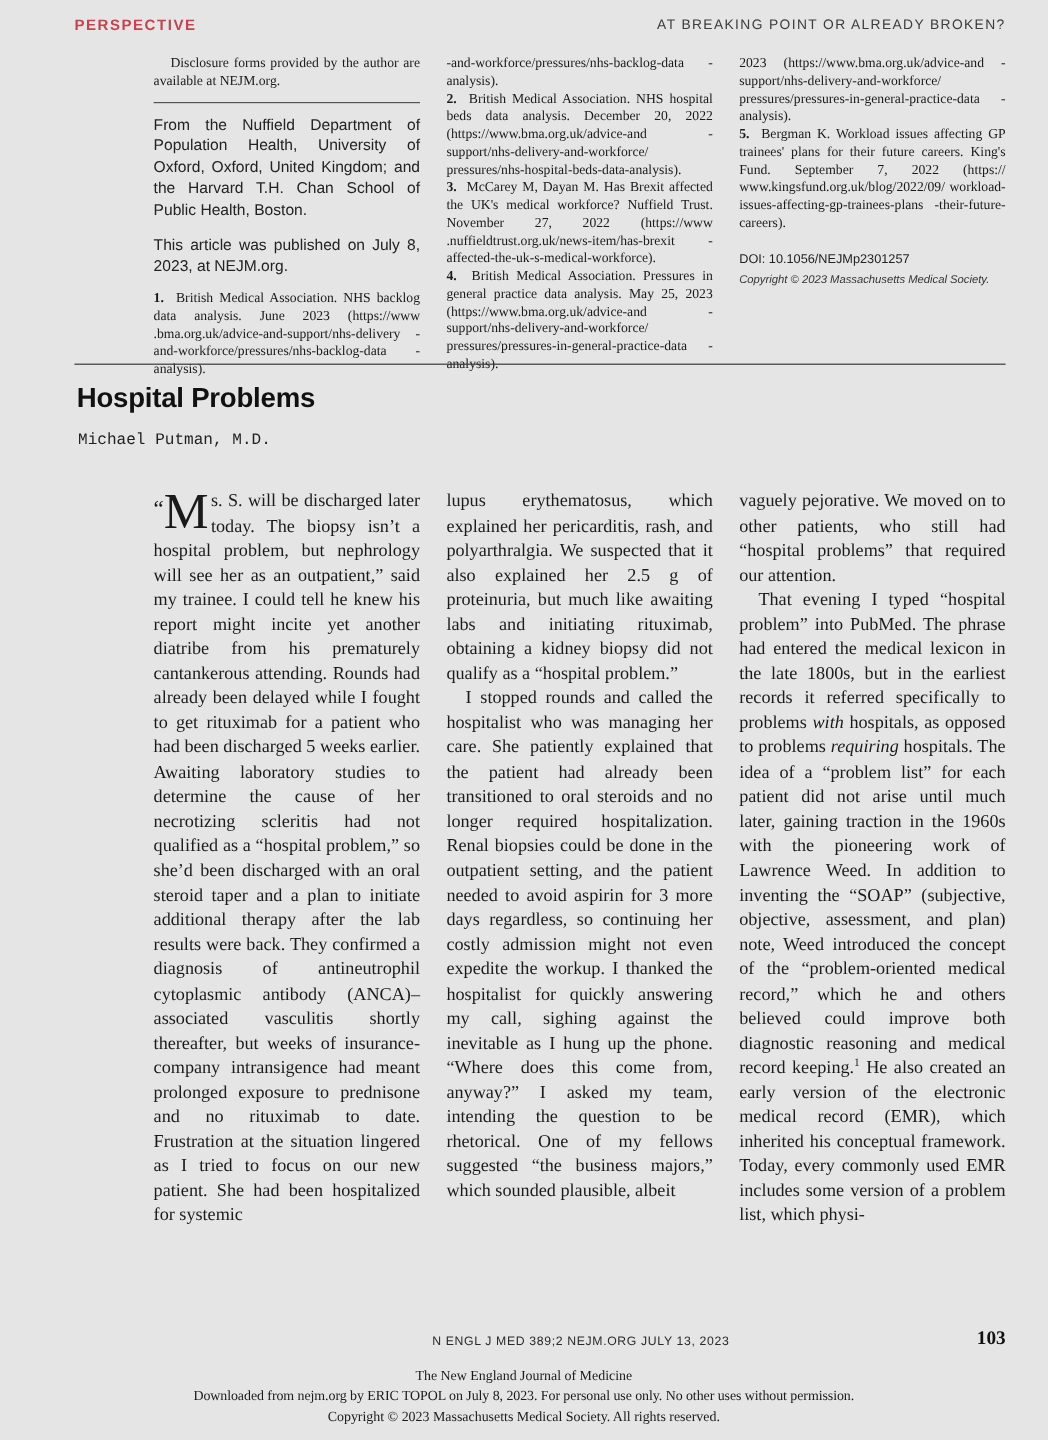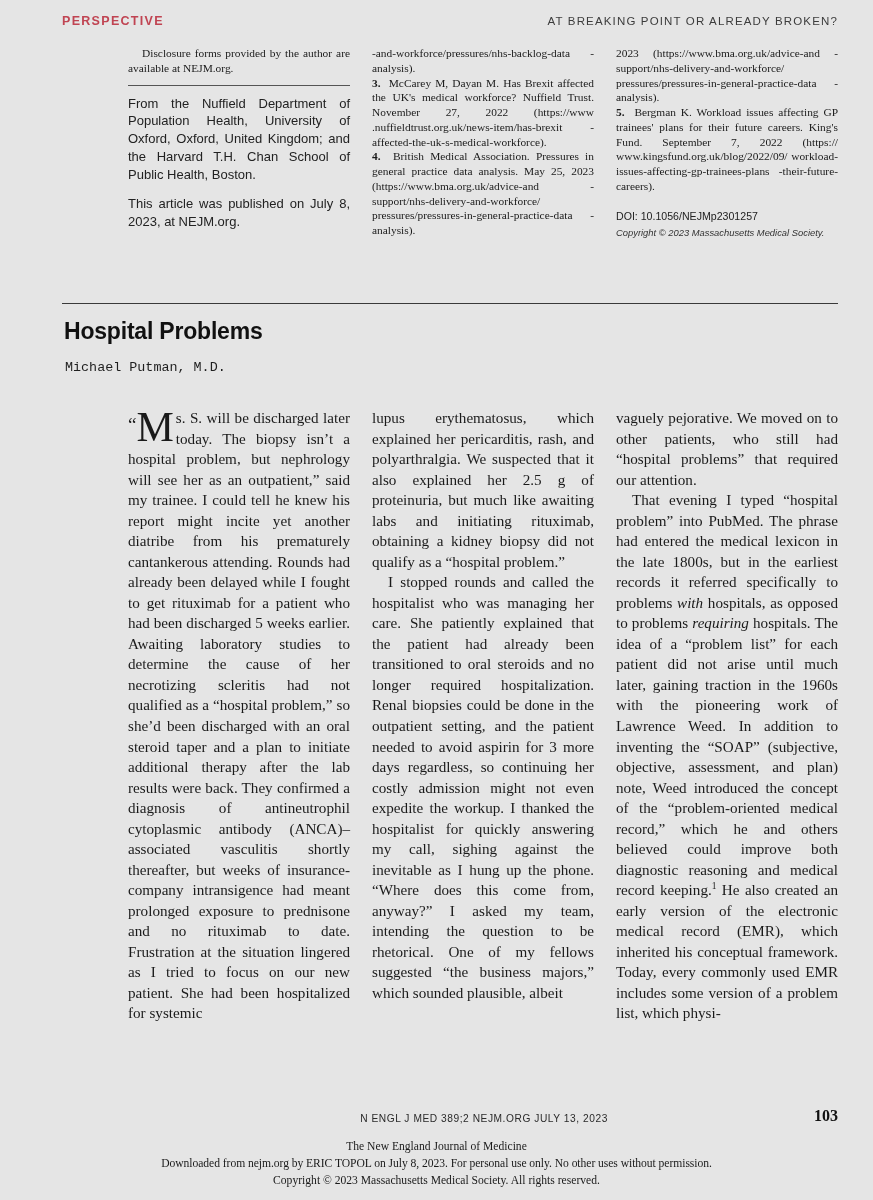--- a/index.html
+++ b/index.html
@@ -226,24 +226,26 @@
     <span class="rh-right">AT BREAKING POINT OR ALREADY BROKEN?</span>
   </div>
 
   <div class="refs">
 
     <div class="col">
       <p class="disclosure">Disclosure forms provided by the author are available at NEJM.org.</p>
       <hr class="rule-thin">
       <p class="affil">From the Nuffield Department of Population Health, University of Oxford, Oxford, United Kingdom; and the Harvard T.H. Chan School of Public Health, Boston.</p>
       <p class="affil pubnote">This article was published on July 8, 2023, at NEJM.org.</p>
+      <p class="ref-item"><span class="ref-num">1.</span><span>British Medical Association. NHS backlog data analysis. June 2023 (https://www .bma.org.uk/advice-and-support/nhs-delivery -and-workforce/pressures/nhs-backlog-data -analysis).</span></p>
     </div>
 
     <div class="col">
       <p class="ref-cont">-and-workforce/pressures/nhs-backlog-data -analysis).</p>
+      <p class="ref-item tight"><span class="ref-num">2.</span><span>British Medical Association. NHS hospital beds data analysis. December 20, 2022 (https://www.bma.org.uk/advice-and -support/nhs-delivery-and-workforce/ pressures/nhs-hospital-beds-data-analysis).</span></p>
       <p class="ref-item tight"><span class="ref-num">3.</span><span>McCarey M, Dayan M. Has Brexit affected the UK's medical workforce? Nuffield Trust. November 27, 2022 (https://www .nuffieldtrust.org.uk/news-item/has-brexit -affected-the-uk-s-medical-workforce).</span></p>
       <p class="ref-item tight"><span class="ref-num">4.</span><span>British Medical Association. Pressures in general practice data analysis. May 25, 2023 (https://www.bma.org.uk/advice-and -support/nhs-delivery-and-workforce/ pressures/pressures-in-general-practice-data -analysis).</span></p>
     </div>
 
     <div class="col">
       <p class="ref-cont">2023 (https://www.bma.org.uk/advice-and -support/nhs-delivery-and-workforce/ pressures/pressures-in-general-practice-data -analysis).</p>
       <p class="ref-item tight"><span class="ref-num">5.</span><span>Bergman K. Workload issues affecting GP trainees' plans for their future careers. King's Fund. September 7, 2022 (https:// www.kingsfund.org.uk/blog/2022/09/ workload-issues-affecting-gp-trainees-plans -their-future-careers).</span></p>
       <p class="doi">DOI: 10.1056/NEJMp2301257</p>
       <p class="copy-small">Copyright © 2023 Massachusetts Medical Society.</p>
     </div>

